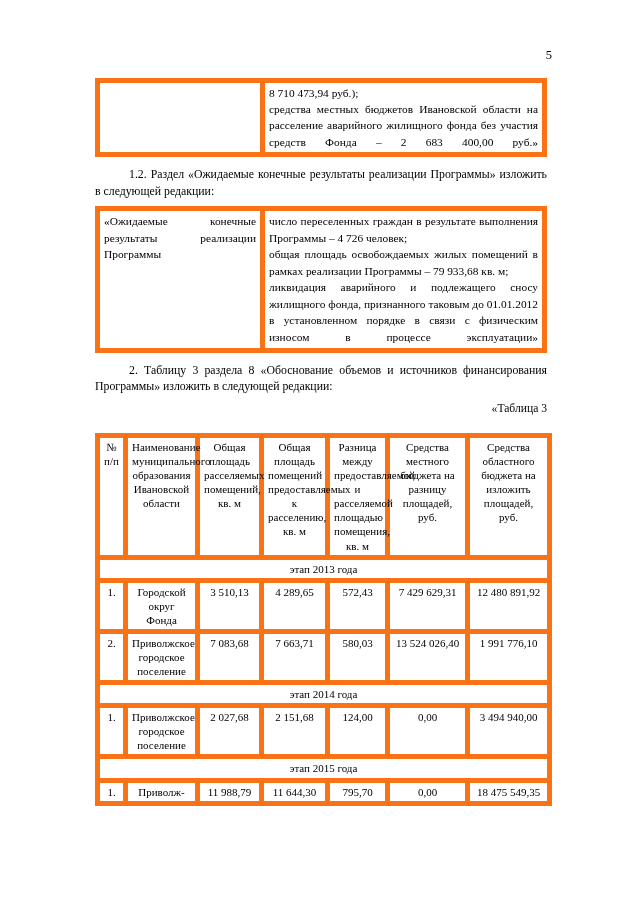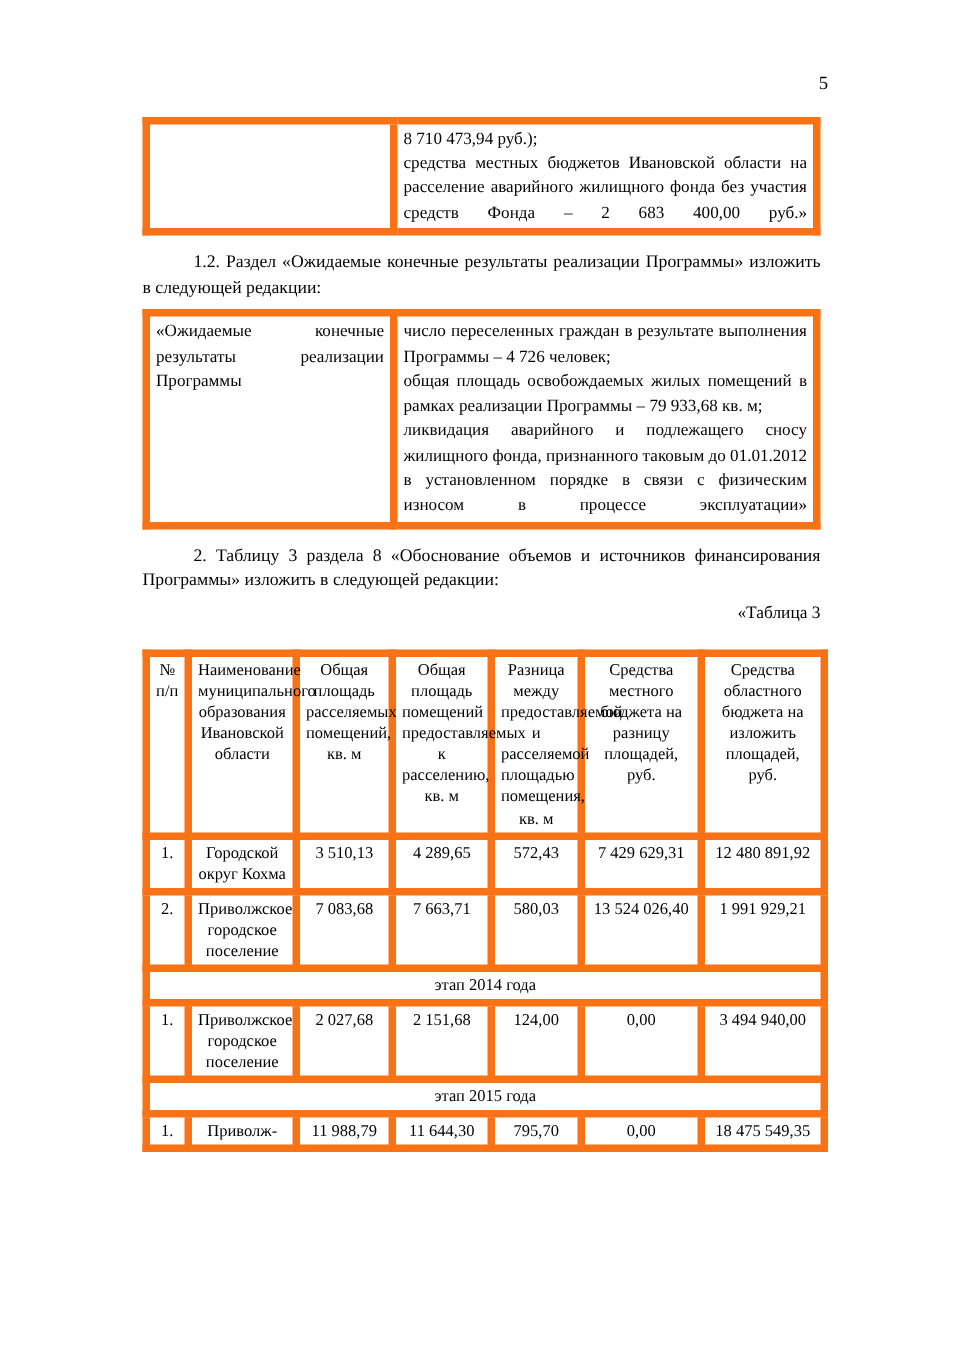--- a/index.html
+++ b/index.html
@@ -178,37 +178,40 @@
           <th>Наименование муниципального образования Ивановской области</th>
           <th>Общая площадь расселяемых помещений, кв. м</th>
           <th>Общая площадь помещений предоставляемых к расселению, кв. м</th>
           <th>Разница между предоставляемой и расселяемой площадью помещения, кв. м</th>
           <th>Средства местного бюджета на разницу площадей, руб.</th>
           <th>Средства областного бюджета на изложить площадей, руб.</th>
         </tr>
       </thead>
       <tbody>
 
+        <tr class="stage-row">
+          <td colspan="7">этап 2013 года</td>
+        </tr>
         <tr>
           <td class="num">1.</td>
-          <td class="name">Городской округ Кохма</td>
+          <td class="name">Городской округ Фонда</td>
           <td class="val">3 510,13</td>
           <td class="val">4 289,65</td>
           <td class="val">572,43</td>
           <td class="val">7 429 629,31</td>
           <td class="val">12 480 891,92</td>
         </tr>
         <tr>
           <td class="num">2.</td>
           <td class="name">Приволжское городское поселение</td>
           <td class="val">7 083,68</td>
           <td class="val">7 663,71</td>
           <td class="val">580,03</td>
           <td class="val">13 524 026,40</td>
-          <td class="val">1 991 929,21</td>
+          <td class="val">1 991 776,10</td>
         </tr>
 
         <tr class="stage-row">
           <td colspan="7">этап 2014 года</td>
         </tr>
         <tr>
           <td class="num">1.</td>
           <td class="name">Приволжское городское поселение</td>
           <td class="val">2 027,68</td>
           <td class="val">2 151,68</td>

